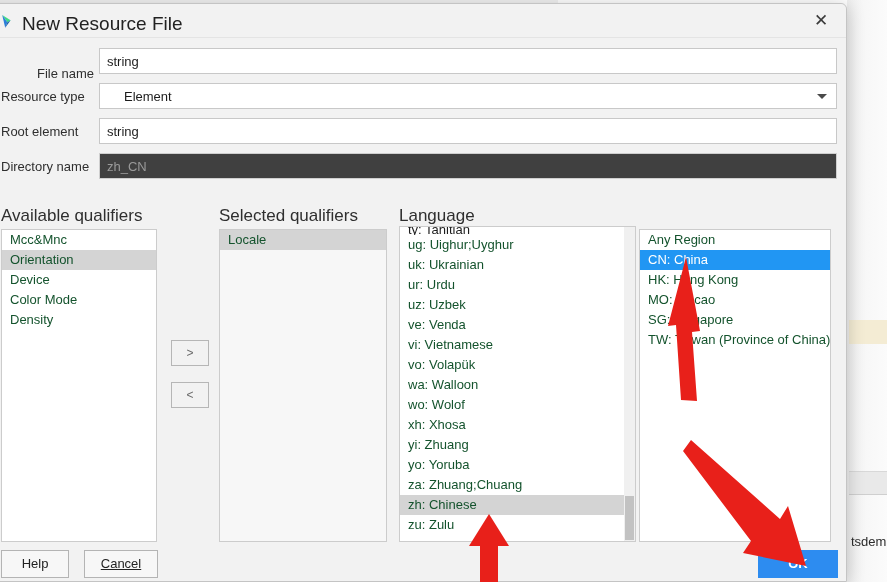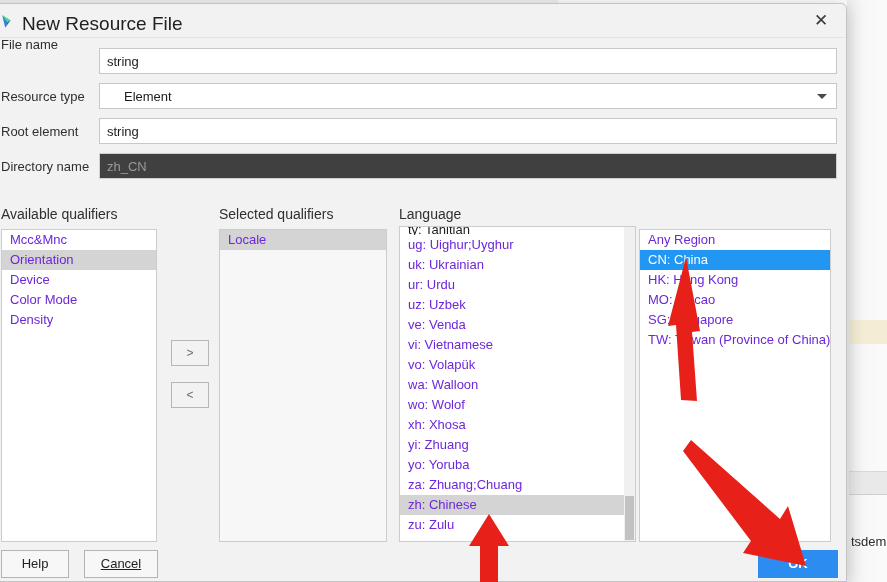--- a/index.html
+++ b/index.html
@@ -159,40 +159,40 @@
     margin-top: -2px;
     width: 0; height: 0;
     border-left: 5px solid transparent;
     border-right: 5px solid transparent;
     border-top: 5px solid #4a4a4a;
   }
 
   
   .col-head {
     position: absolute;
-    font-size: 14px;
+    font-size: 17px;
     color: #2f2f2f;
     white-space: nowrap;
   }
 
   
   .listbox {
     position: absolute;
     background: #ffffff;
     border: 1px solid #cccccc;
     box-sizing: border-box;
     overflow: hidden;
   }
   .listbox.gray { background: #f7f7f7; }
   .list-item {
     height: 20px;
     line-height: 20px;
     padding-left: 8px;
     font-size: 13px;
-    color: #6d28d9;
+    color: #14532d;
     white-space: nowrap;
     overflow: hidden;
   }
   .list-item.sel-gray { background: #d4d4d4; }
   .list-item.sel-blue { background: #2196f3; color: #ffffff; }
   .list-item.clipped {
     height: 8px;
     line-height: 6px;
     overflow: hidden;
     color: #1d1d1d;
@@ -277,21 +277,21 @@
   <div class="titlebar">
     <svg class="title-icon" viewBox="0 0 14 15">
       <path d="M1.2 1.0 L9.6 6.2 L6.4 8.2 Z" fill="#3ddc84"></path>
       <path d="M1.2 1.0 L6.4 8.2 L4.2 13.8 Z" fill="#2c7fd8"></path>
       <path d="M4.2 13.8 L6.4 8.2 L9.6 6.2 Z" fill="#1a5fa8"></path>
     </svg>
     <div class="title-text">New Resource File</div>
     <div class="close-btn">✕</div>
   </div>
 
-  <div class="field-label" style="left:92px; top:33px;">File name</div>
+  <div class="field-label" style="left:92px; top:62px;padding-left:36px;">File name</div>
   <div class="textfield" style="left:190px; top:44px; width:738px;">string</div>
 
   <div class="field-label" style="left:92px; top:85px;">Resource type</div>
   <div class="combofield" style="left:190px; top:79px; width:738px;">
     <span>Element</span>
     <span class="combo-arrow"></span>
   </div>
 
   <div class="field-label" style="left:92px; top:120px;">Root element</div>
   <div class="textfield" style="left:190px; top:114px; width:738px;">string</div>

